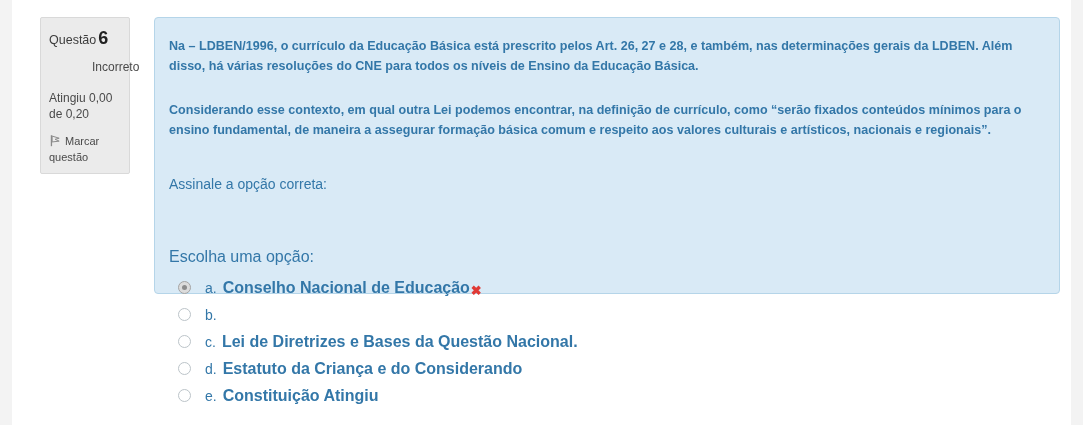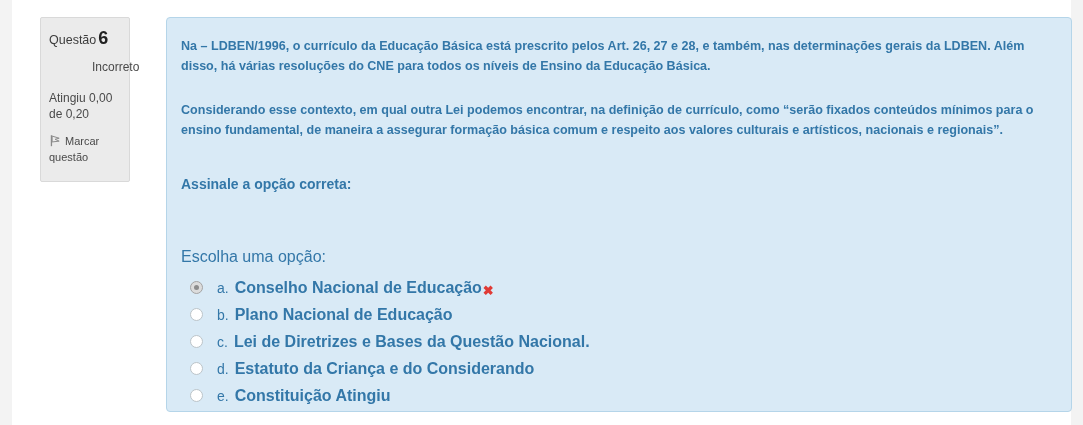--- a/index.html
+++ b/index.html
@@ -11,42 +11,42 @@
   }
   .content-area {
     position:absolute; left:12px; top:0; width:1059px; height:425px;
     background:#ffffff;
   }
 
   
   .info-box {
     position:absolute; left:28px; top:17px; width:90px; min-height:118px;
     background:#ebebeb; border:1px solid #d9d9d9; border-radius:2px;
-    padding:10px 8px 16px 8px; color:#4a4a4a;
+    padding:10px 8px 8px 8px; color:#4a4a4a;
   }
   .info-title { font-size:12.5px; color:#3c3c3c; }
   .info-number { font-size:18px; font-weight:bold; color:#222; margin-left:2px; }
   .info-status { font-size:12px; margin-top:11px;margin-left:43px; }
   .info-grade  { font-size:12px; margin-top:16px; line-height:16px; }
   .flag-line { font-size:11px; margin-top:11px; line-height:16px; cursor:pointer; }
   .flag-line svg { vertical-align:-2px; margin-right:3px; }
 
   
   .question-box {
-    position:absolute; left:154px; top:17px; width:906px; height:395px;
+    position:absolute; left:142px; top:17px; width:906px; height:277px;
     background:#d9eaf6; border:1px solid #b5d5e9; border-radius:4px;
     padding:18px 14px 12px 14px;
     color:#3377a8;
   }
   .qpara {
     font-size:13.5px; font-weight:bold; line-height:20px;
     width:944px; transform:scaleX(0.93); transform-origin:left top;
   }
   .qpara + .qpara { margin-top:24px; }
-  .q-instruction { font-size:14px; font-weight:bold; margin-top:36px; }
+  .q-instruction { font-size:14px; font-weight:normal; margin-top:36px; }
   .choose-prompt { font-size:16px; font-weight:normal; margin-top:56px; }
 
   
   .options { margin-top:8px; }
   .option-row { display:flex; align-items:center; height:27px; }
   .radio {
     width:13px; height:13px; border-radius:50%;
     background:#ffffff; border:1px solid #bcc4c9;
     margin-left:9px; margin-right:14px; flex:0 0 13px;
     position:relative; cursor:pointer;
@@ -93,21 +93,20 @@
       <div class="option-row">
         <span class="radio checked"></span>
         <span class="option-letter">a.</span>
         <span class="option-text">Conselho Nacional de Educação</span>
         <span class="incorrect-mark">✖</span>
       </div>
 
       <div class="option-row">
         <span class="radio"></span>
         <span class="option-letter">b.</span>
-        <span class="option-text">Plano Nacional de Educação</span>
 
       </div>
 
       <div class="option-row">
         <span class="radio"></span>
         <span class="option-letter">c.</span>
         <span class="option-text">Lei de Diretrizes e Bases da Questão Nacional.</span>
 
       </div>
 

